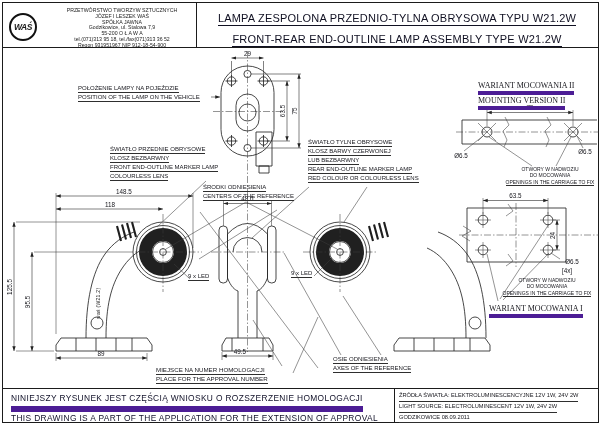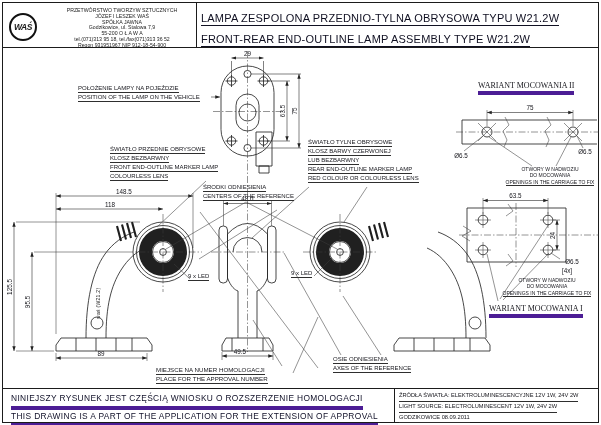--- a/index.html
+++ b/index.html
@@ -6,31 +6,31 @@
   body{width:601px;height:425px;background:#ffffff;position:relative;overflow:hidden;
        font-family:"Liberation Sans",sans-serif;color:#1c1c1c;}
   .frame{position:absolute;left:2px;top:2px;right:2px;bottom:2px;border:1.6px solid #1b1b1b;}
   .hline{position:absolute;border-top:1.3px solid #1b1b1b;}
   .vline{position:absolute;border-left:1.3px solid #1b1b1b;}
   .company{position:absolute;left:9px;top:6px;width:184px;display:flex;gap:14px;}
   .logo{width:24px;height:24px;border:2.4px solid #111;border-radius:50%;flex:0 0 auto;
         display:flex;align-items:center;justify-content:center;margin-top:7px;
         font-weight:bold;font-style:italic;font-size:8.5px;letter-spacing:-0.5px;}
   .company-lines{flex:1;text-align:center;font-size:5.2px;line-height:5.8px;padding-top:2px;}
-  .titleblock{position:absolute;left:201px;top:8px;width:392px;color:#101022;}
+  .titleblock{position:absolute;left:201px;top:8px;width:392px;color:#101022;text-align:center;}
   .title-line{display:inline-block;font-size:11px;letter-spacing:0.2px;white-space:nowrap;
               border-bottom:1px solid #101022;padding-bottom:1px;margin-bottom:3px;}
   .lbl{position:absolute;font-size:6px;line-height:8px;color:#17171d;white-space:nowrap;}
   .lbl .u{display:inline-block;border-bottom:0.8px solid #2e2e2e;}
   .sm{font-size:5px;line-height:6.4px;text-align:center;}
   .cap{font-size:8px;line-height:11px;}
   .cap .u{border-bottom:4px solid #4c1d95;font-family:Liberation Serif, serif;}
   .foot-note{position:absolute;left:11px;top:392px;font-size:8.4px;line-height:13.5px;
              color:#101028;letter-spacing:0.35px;white-space:nowrap;}
-  .foot-note .u{display:inline-block;border-bottom:4px solid #4c1d95;}
+  .foot-note .u{display:inline-block;border-bottom:6px solid #4c1d95;}
   .foot-right{position:absolute;left:399px;top:391px;font-size:5.7px;line-height:9.8px;
               color:#15151b;white-space:nowrap;}
   .foot-right .u{display:inline-block;border-bottom:0.8px solid #2e2e2e;}
   .arm-mark{position:absolute;left:95px;top:319px;transform:rotate(-90deg);transform-origin:0 0;
             font-size:5px;letter-spacing:0.3px;color:#222;white-space:nowrap;}
   svg.draw{position:absolute;left:0;top:0;}
   .ln{stroke:#272727;stroke-width:0.85;fill:none;stroke-linejoin:round;}
   .thk{stroke:#1e1e1e;stroke-width:2.1;fill:none;}
   .thin{stroke:#3a3a3a;stroke-width:0.55;fill:none;}
   .dim{stroke:#2c2c2c;stroke-width:0.6;fill:none;}
@@ -269,20 +269,21 @@
   <span class="u">9 x LED</span>
 </div>
 <div class="lbl" style="left:291px;top:269px;">
   <span class="u">9 x LED</span>
 </div>
 
 <div class="arm-mark">waś (W21.2)</div>
 
 <div class="lbl cap" style="left:478px;top:80px;">
   <div class="u">WARIANT MOCOWANIA II</div><br>
+  <div class="u">MOUNTING VERSION II</div>
 </div>
 
 <div class="lbl sm" style="left:505px;top:166px;width:90px;">
   <div>OTWORY W NADWOZIU</div>
   <div>DO MOCOWANIA</div>
   <div class="u">OPENINGS IN THE CARRIAGE TO FIX</div>
 </div>
 
 <div class="lbl sm" style="left:502px;top:277px;width:90px;">
   <div>OTWORY W NADWOZIU</div>

